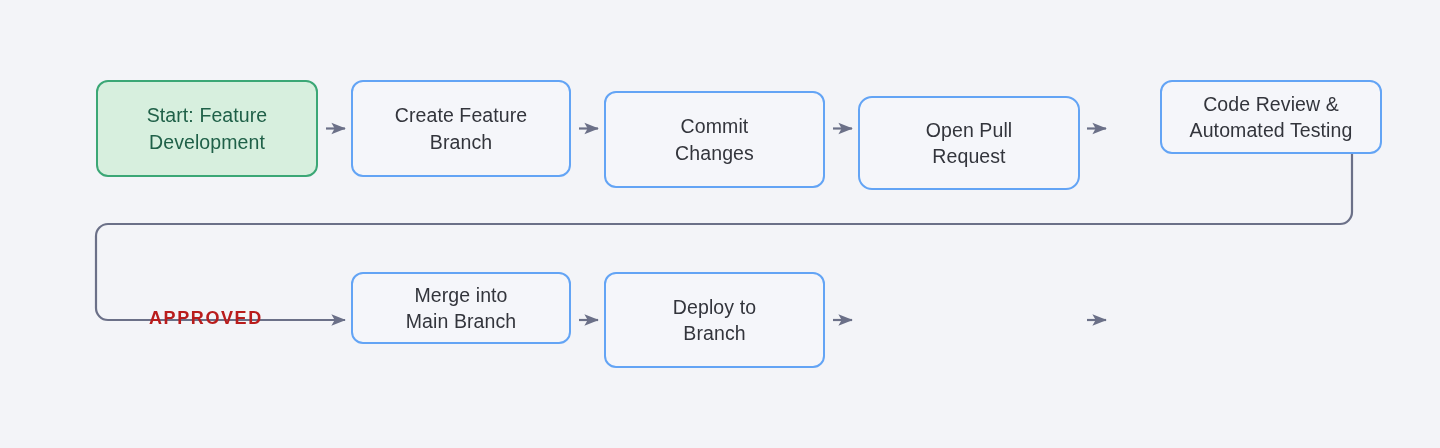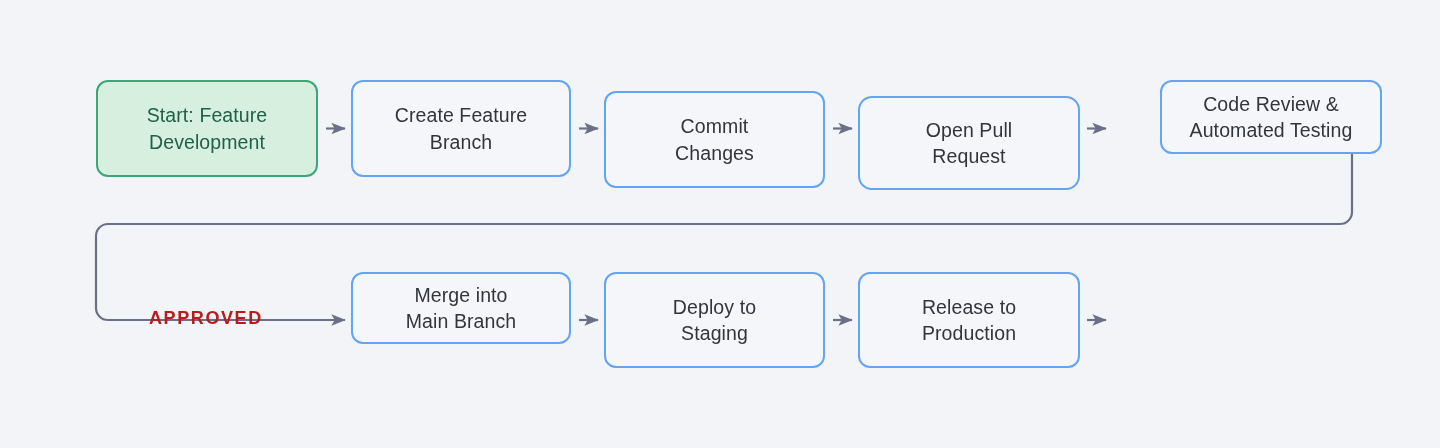--- a/index.html
+++ b/index.html
@@ -115,24 +115,20 @@
 Automated Testing</span>
   </div>
 
   <div class="node" style="left:351px; top:272px; width:220px; height:72px;">
     <span class="node-label">Merge into
 Main Branch</span>
   </div>
 
   <div class="node" style="left:604px; top:272px; width:221px; height:96px;">
     <span class="node-label">Deploy to
-Staging</span>
+Branch</span>
   </div>
 
-  <div class="node" style="left:858px; top:272px; width:222px; height:96px;">
-    <span class="node-label">Release to
-Production</span>
-  </div>
 
 
   <div class="edge-label" style="left:149px; top:308px;">APPROVED</div>
 
 </div>
 
 </body></html>

